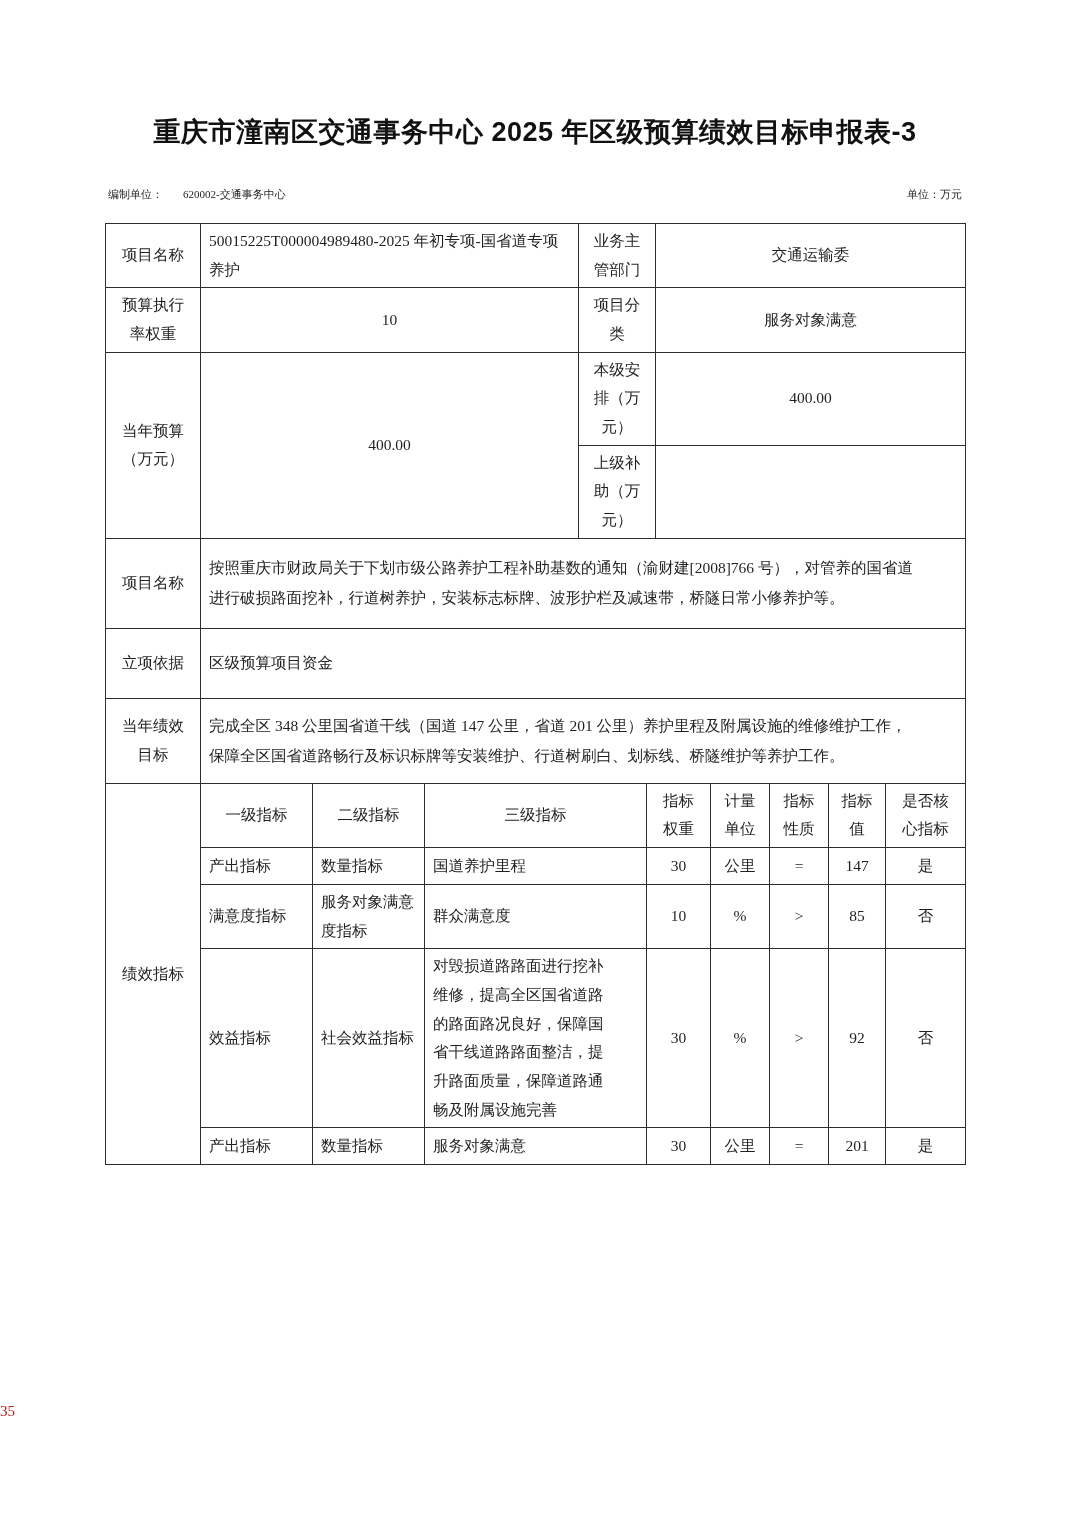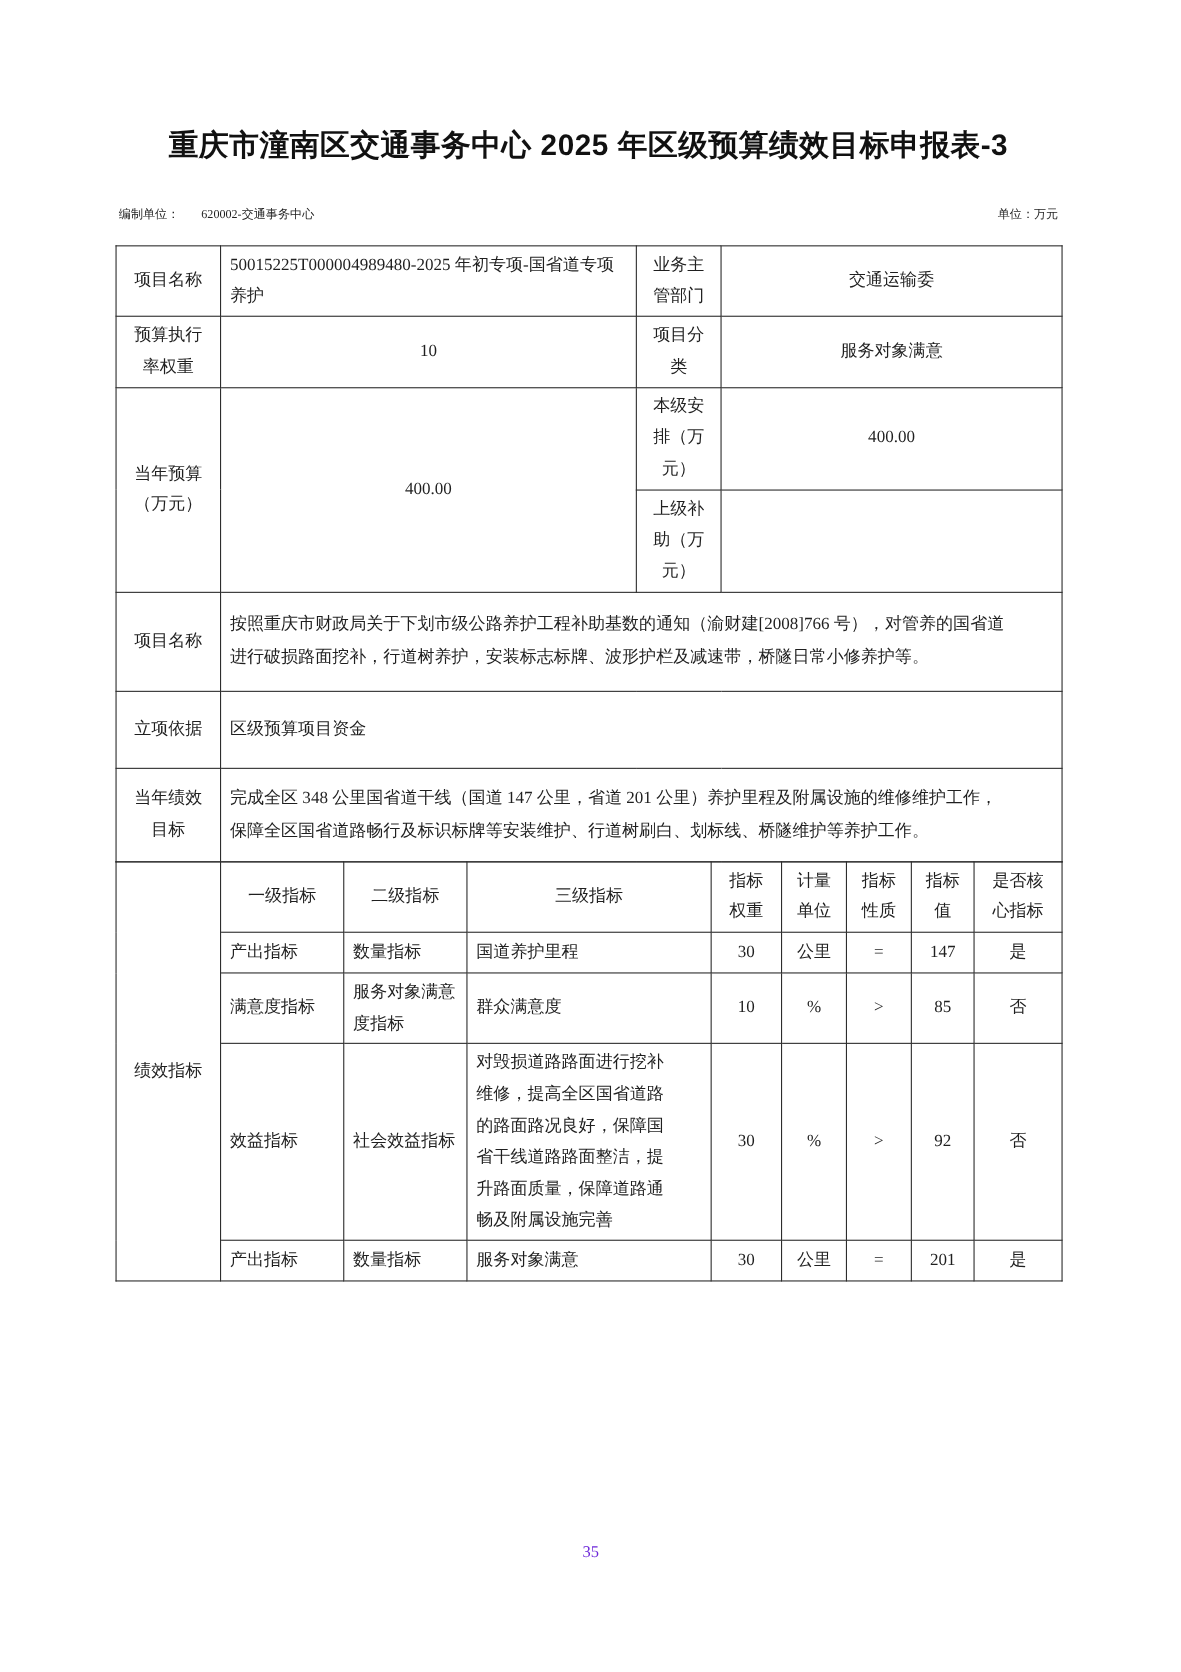--- a/index.html
+++ b/index.html
@@ -69,23 +69,23 @@
   .tbl-ind col.i4 { width: 222px; }
   .tbl-ind col.i5 { width: 64px; }
   .tbl-ind col.i6 { width: 59px; }
   .tbl-ind col.i7 { width: 59px; }
   .tbl-ind col.i8 { width: 57px; }
   .tbl-ind col.i9 { width: 80px; }
   .page-number {
     position: absolute;
     left: 0; right: 0;
     top: 1403px;
-    text-align: center;
+    text-align: left;
     font-size: 15px;
-    color: #6d28d9;
+    color: #b91c1c;
   }
 </style>
 </head>
 <body>
 
 <div class="page">
   <div class="doc">
 
     <h1 class="title">重庆市潼南区交通事务中心 2025 年区级预算绩效目标申报表-3</h1>
 

